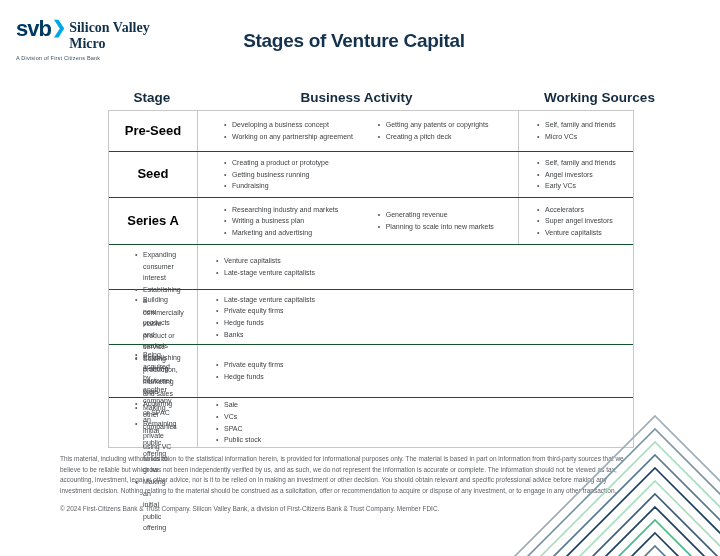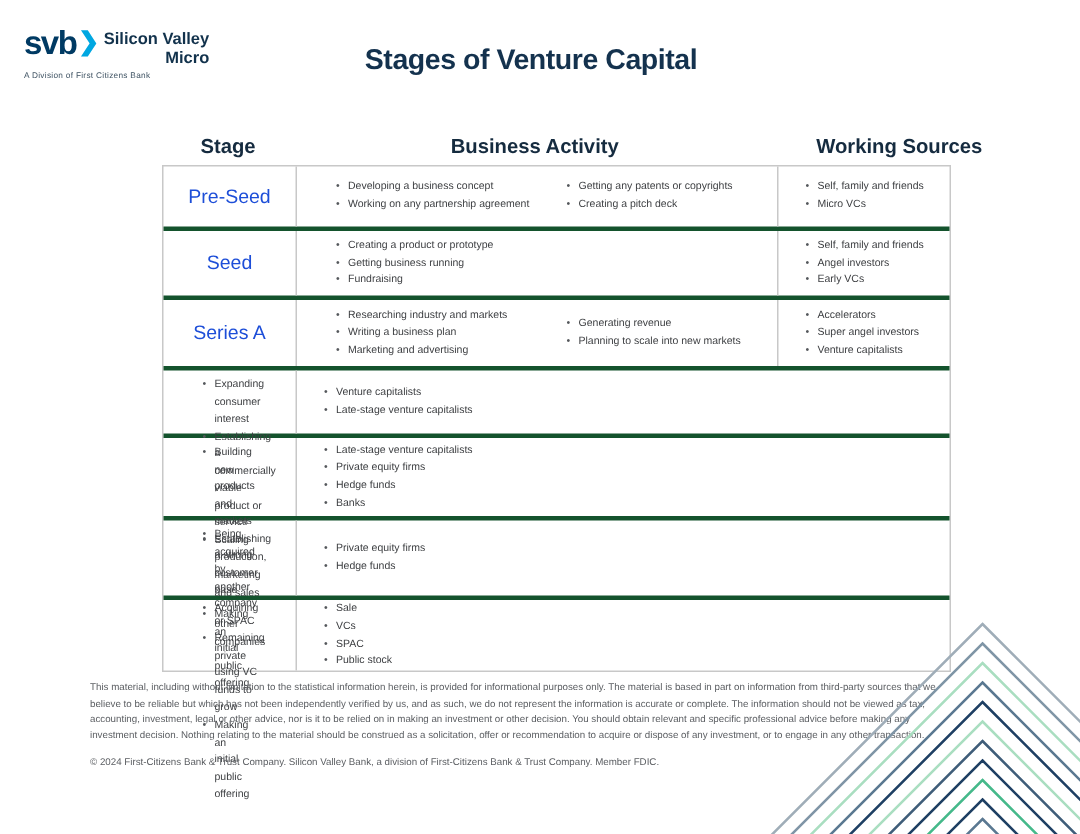--- a/index.html
+++ b/index.html
@@ -5,47 +5,47 @@
   * { margin:0; padding:0; box-sizing:border-box; }
   html,body { background:#e8e8e8; }
   body { font-family:"Liberation Sans", sans-serif; }
   .page {
     position:relative; width:720px; height:556px; background:#ffffff;
     overflow:hidden; margin:0 auto;
   }
 
   
   .logo { position:absolute; left:16px; top:18px; }
-  .logo-row { display:flex; align-items:flex-start;text-align:right; }
+  .logo-row { display:flex; align-items:flex-start; }
   .logo-svb { font-size:22px; font-weight:800; color:#003a63; letter-spacing:-1px; line-height:1; }
   .logo-chevron { font-size:17px; font-weight:800; color:#00a7e1; line-height:1; margin:1px 3px 0 1px; }
-  .logo-name { font-size:11px; font-weight:700; color:#12324c; line-height:1.15; margin-top:2px; }
+  .logo-name { font-size:14px; font-weight:700; color:#12324c; line-height:1.15; margin-top:2px;font-family:Liberation Serif, serif; }
   .logo-tagline { font-size:5.5px; color:#3e5262; margin-top:3px; letter-spacing:0.2px; }
 
   
   .title {
     position:absolute; left:0; right:12px; top:30px; text-align:center;
     font-size:19px; font-weight:800; color:#14324e; letter-spacing:-0.3px;
   }
 
   
   .table-wrap { position:absolute; left:60px; top:84px; width:574px;padding-left:48px; }
   .thead {
     display:grid; grid-template-columns:88px 321px 165px; height:26px;
     align-items:center;
   }
   .thead .th { text-align:center; font-size:13.5px; font-weight:800; color:#152b3f; }
   .tbody { border:1px solid #c8c8c8; }
   .row { display:grid; grid-template-columns:88px 321px 165px; }
-  .row + .row { border-top:3px solid #14532d; }
+  .row + .row { border-top:1px solid #14532d; }
   .cell { min-height:100%; }
   .cell + .cell { border-left:1px solid #c8c8c8; }
   .stage-cell {
     display:flex; align-items:center; justify-content:center; text-align:center;
-    font-size:13px; font-weight:400; color:#1d4ed8; padding:0 8px; line-height:1.25;
+    font-size:13px; font-weight:700; color:#000000; padding:0 8px; line-height:1.25;
   }
   .activity-cell { display:grid; grid-template-columns:53% 47%; align-items:center; padding:4px 4px 4px 26px; }
   .sources-cell { display:flex; flex-direction:column; justify-content:center; padding:4px 4px 4px 18px; }
   .blist { display:flex; flex-direction:column; justify-content:center; }
   .bullet-item { display:flex; font-size:7px; color:#3d3f42; line-height:1.65; }
   .bullet-dot { width:8px; color:#55585c; flex:0 0 8px; }
 
   
   .footer { position:absolute; left:60px; top:454px; width:574px; }
   .disclaimer { font-size:6.5px; line-height:1.62; color:#5b5e62; text-align:left; }

